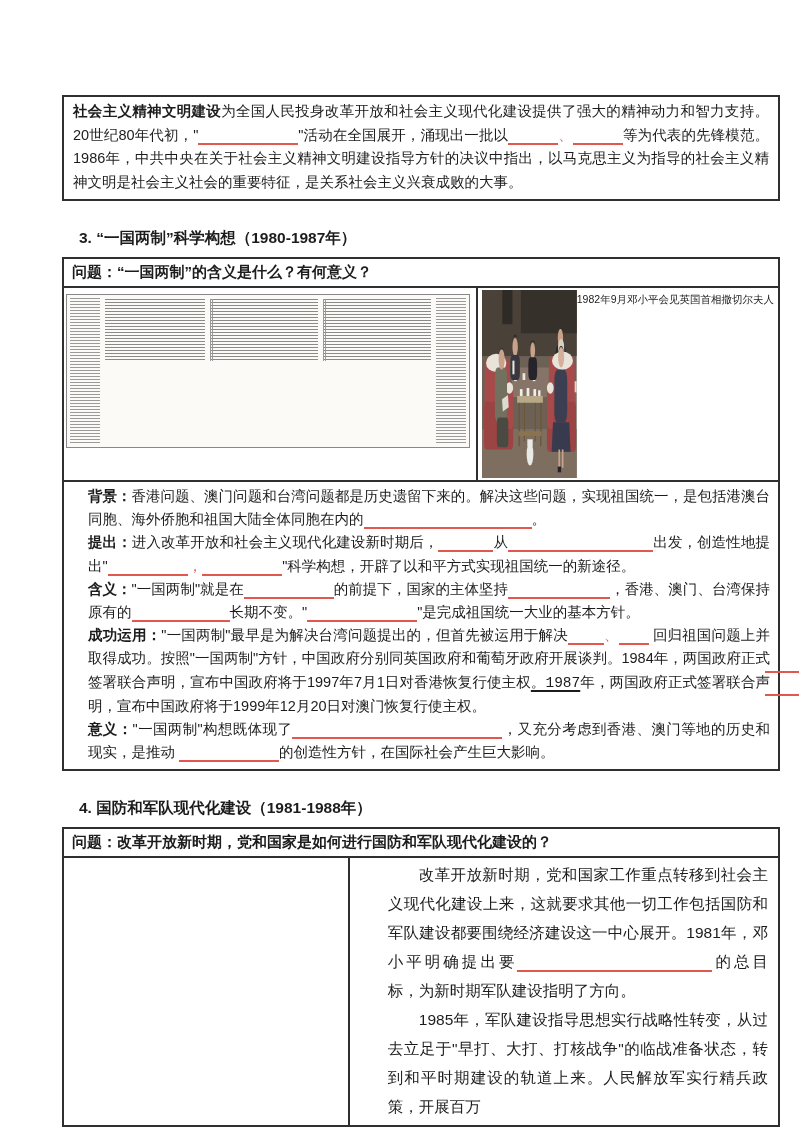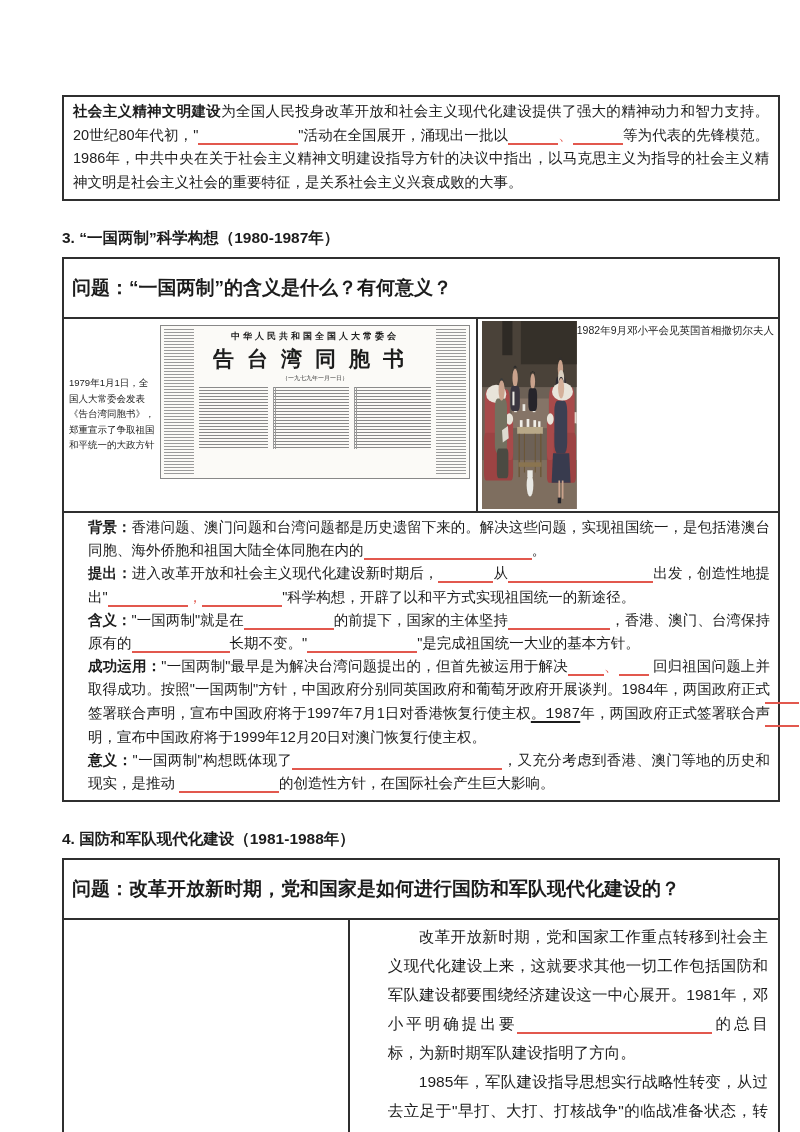--- a/index.html
+++ b/index.html
@@ -21,25 +21,25 @@
 
   
   .intro-box{
     margin-top:95px;border:2px solid #2f2f2f;
     padding:3px 9px 5px 9px;font-size:14.5px;line-height:23.5px;
     text-align:justify;
   }
   .intro-box p{margin:0;}
 
   
-  .sec-heading{font-weight:bold;font-size:15.5px;margin:27px 0 8px 0;}
+  .sec-heading{font-weight:bold;font-size:15.5px;margin:27px 0 8px 17px;}
 
   
   .tbl{border:2px solid #2f2f2f;}
-  .q-row{border-bottom:2px solid #2f2f2f;font-weight:bold;font-size:19px;padding:16px 8px;}
+  .q-row{border-bottom:2px solid #2f2f2f;font-weight:bold;font-size:15px;padding:4px 8px;}
   .img-row{display:flex;height:192px;border-bottom:2px solid #2f2f2f;}
   .img-cell-left{width:58%;border-right:2px solid #2f2f2f;display:flex;box-sizing:border-box;padding:4px 4px 4px 2px;}
   .caption-left{width:88px;font-size:9.5px;line-height:15.5px;margin-top:52px;padding:0 3px;color:#222;}
   .img-cell-right{width:42%;box-sizing:border-box;padding:2px 4px;display:flex;flex-direction:row;}
 
   
   .newspaper{flex:1;margin:2px 2px 28px 0;border:1px solid #888;background:#fbfaf7;position:relative;overflow:hidden;}
   .np-strip{position:absolute;top:3px;bottom:3px;width:30px;
     background:repeating-linear-gradient(#9a9a9a 0 1px,transparent 1px 3px);}
   .np-strip.left{left:3px;}
@@ -79,29 +79,23 @@
     <p><strong>社会主义精神文明建设</strong>为全国人民投身改革开放和社会主义现代化建设提供了强大的精神动力和智力支持。20世纪80年代初，"<span class="blank" style="width: 100px;"></span>"活动在全国展开，涌现出一批以<span class="blank" style="width: 50px;"></span><span class="red">、</span><span class="blank" style="width: 50px;"></span>等为代表的先锋模范。1986年，中共中央在关于社会主义精神文明建设指导方针的决议中指出，以马克思主义为指导的社会主义精神文明是社会主义社会的重要特征，是关系社会主义兴衰成败的大事。</p>
   </div>
 
   <div class="sec-heading">3. “一国两制”科学构想（1980-1987年）</div>
 
   <div class="tbl">
     <div class="q-row">问题：“一国两制”的含义是什么？有何意义？</div>
 
     <div class="img-row">
       <div class="img-cell-left">
-        <div class="caption-left">1979年1月1日，全国人大常委会发表《告台湾同胞书》，郑重宣示了争取祖国和平统一的大政方针</div>
         <div class="newspaper">
           <div class="np-strip left"></div>
           <div class="np-strip right"></div>
-          <div class="np-center">
-            <div class="np-mast">中华人民共和国全国人大常委会</div>
-            <div class="np-title">告台湾同胞书</div>
-            <div class="np-date">（一九七九年一月一日）</div>
-          </div>
           <div class="np-body">
             <div class="np-col"></div>
             <div class="np-col"></div>
             <div class="np-col"></div>
           </div>
         </div>
       </div>
 
       <div class="img-cell-right">
         <div class="photo">

